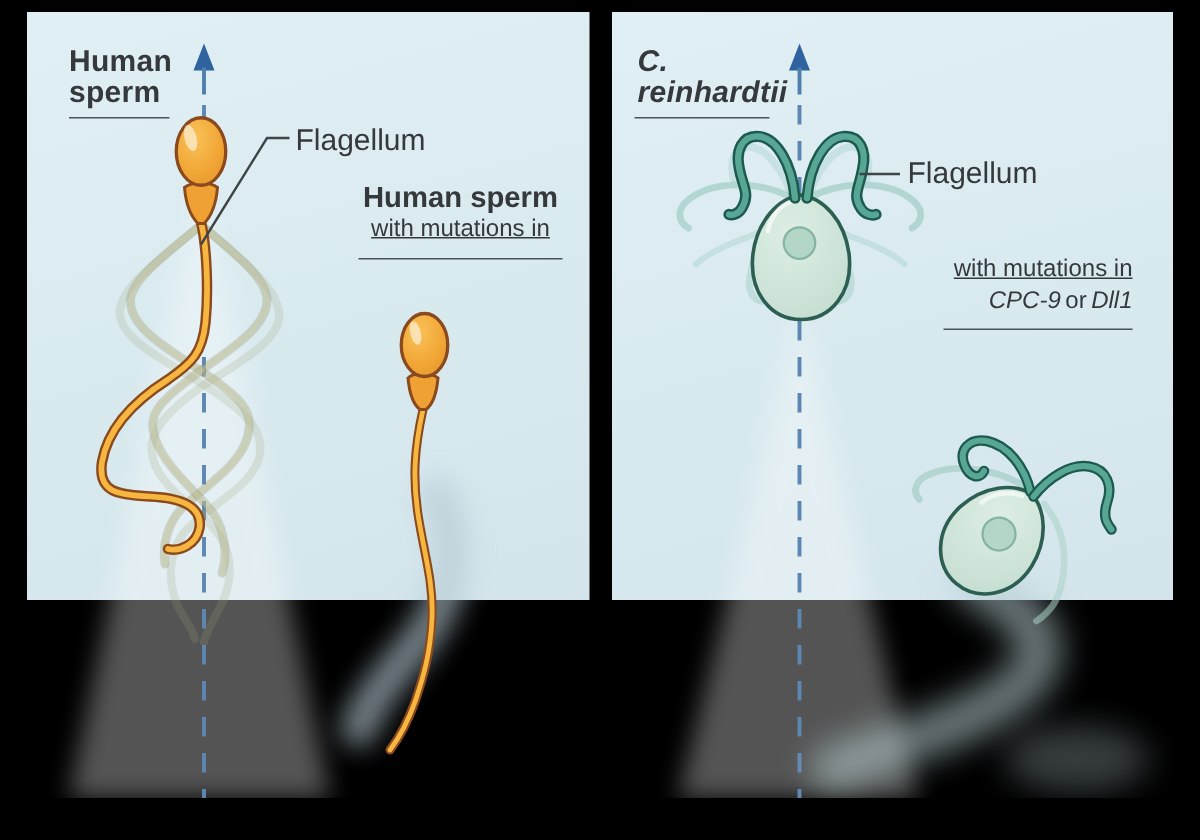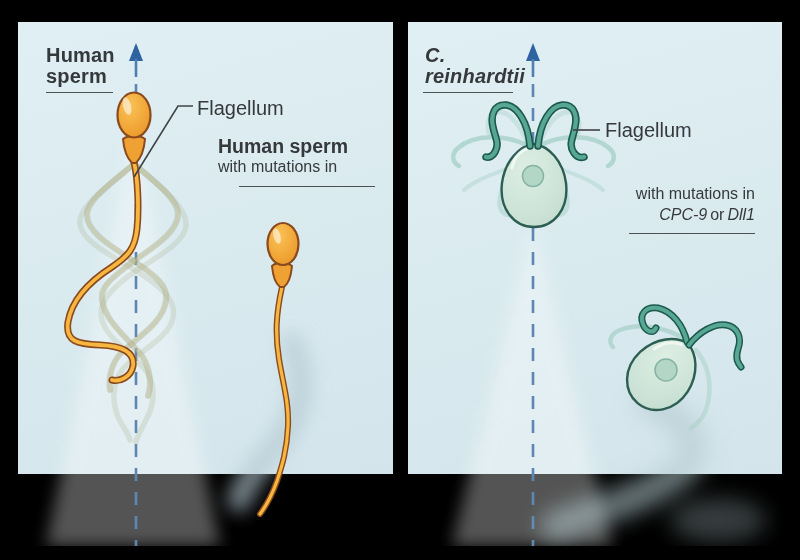--- a/index.html
+++ b/index.html
@@ -1,39 +1,39 @@
 <!DOCTYPE html>
 <html><head>
 <meta charset="utf-8">
 <style>
   html,body{margin:0;padding:0;}
   body{
     width:800px;height:560px;background:#000;position:relative;overflow:hidden;
     font-family:"Liberation Sans", sans-serif;
   }
   .panel{
-    position:absolute;top:22px;height:452px;
+    position:absolute;top:8px;height:392px;
     background:linear-gradient(165deg,#e0eff4 0%,#d9eaef 55%,#d3e5eb 100%);
   }
   .panel.left{left:18px;width:375px;}
   .panel.right{left:408px;width:374px;}
   .panel svg{position:absolute;left:0;top:0;}
   .txt{position:absolute;color:#36393c;}
   .heading{font-size:20px;font-weight:bold;line-height:21px;letter-spacing:.2px;}
   .heading.it{font-style:italic;}
   .rule{position:absolute;height:0;border-top:1.8px solid #4c5154;}
   .flag-label{font-size:20px;line-height:16px;}
   .annot{line-height:20.5px;}
   .annot .t{font-size:19.5px;font-weight:bold;line-height:21px;}
   .annot .t.it{font-style:italic;}
-  .annot .s{font-size:16px;}
+  .annot .s{font-size:16px;text-decoration:underline;}
   .annot .g{font-size:16px;font-style:italic;}
   .annot .g .conj{font-style:normal;padding:0 3px;}
   .annot .arule{border-top:1.8px solid #4c5154;height:0;}
-  .annot.center{}
+  .annot.center{text-align:center;}
   .annot.right{text-align:right;}
 </style>
 </head>
 <body>
 
 <div>
 
   <section class="panel left">
     <svg width="375" height="524" viewBox="0 0 375 524">
       <defs>

